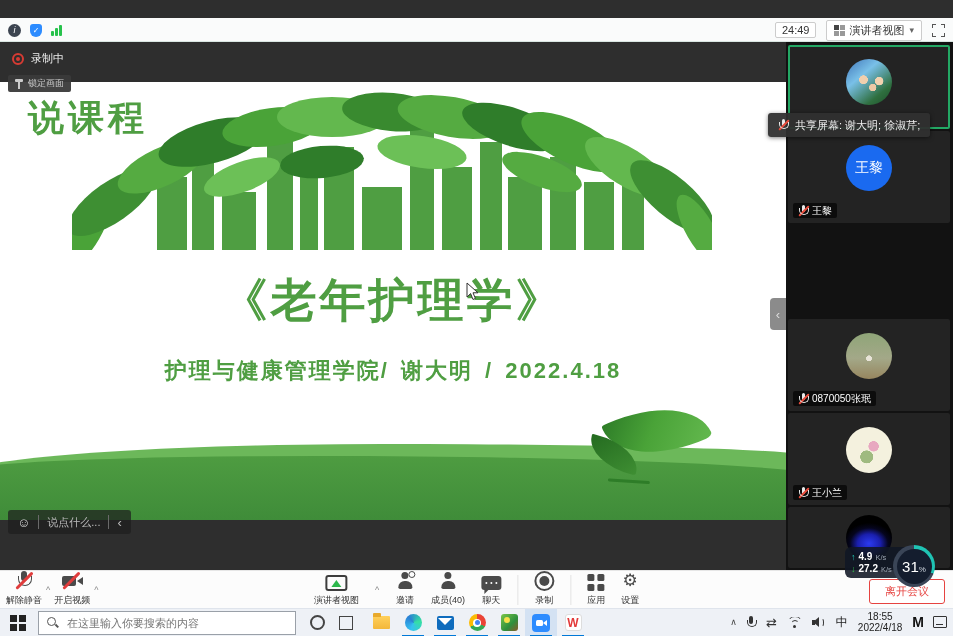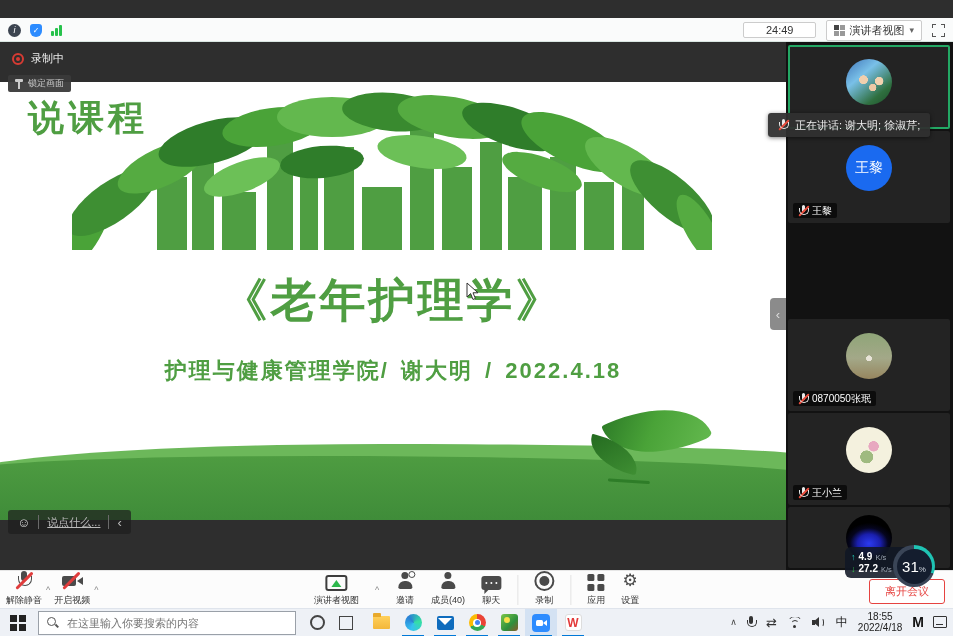--- a/index.html
+++ b/index.html
@@ -18,21 +18,21 @@
 
   
   .meetbar{position:absolute;left:0;top:18px;width:953px;height:24px;background:#fafbfb;border-bottom:1px solid #d9e6e2;}
   .mleft{position:absolute;left:8px;top:0;height:24px;display:flex;align-items:center;gap:9px;}
   .info-ic{width:13px;height:13px;border-radius:50%;background:#3c4450;color:#fff;font-size:9px;font-style:italic;display:flex;align-items:center;justify-content:center;}
   .shield-ic{width:12px;height:13px;background:#2d8cff;border-radius:3px 3px 6px 6px;color:#fff;font-size:8px;display:flex;align-items:center;justify-content:center;}
   .sig{display:flex;align-items:flex-end;gap:1.5px;height:12px;}
   .sig i{width:2.5px;background:#27c24c;border-radius:1px;}
   .sig i:nth-child(1){height:5px;} .sig i:nth-child(2){height:8px;} .sig i:nth-child(3){height:11px;}
   .mright{position:absolute;right:8px;top:0;height:24px;display:flex;align-items:center;gap:10px;}
-  .timerbox{border:1px solid #ccc;border-radius:2px;background:#fff;font-size:11px;color:#333;padding:1px 22px;}
+  .timerbox{border:1px solid #ccc;border-radius:2px;background:#fff;font-size:11px;color:#333;padding:1px 6px;}
   .viewbox{border:1px solid #ccc;border-radius:2px;background:#fff;font-size:11px;color:#333;padding:2px 7px;display:flex;align-items:center;gap:5px;}
   .gridic{width:10px;height:10px;position:relative;display:inline-block;}
   .gridic::before{content:"";position:absolute;left:0;top:0;width:5px;height:5px;background:#444;box-shadow:6px 0 0 #999,0 6px 0 #999,6px 6px 0 #999;}
   .caret-d{font-size:9px;color:#666;}
   .fs{position:relative;width:13px;height:13px;display:inline-block;}
   .fs i{position:absolute;width:4px;height:4px;border:0 solid #555;}
   .fs i:nth-child(1){left:0;top:0;border-left-width:1.5px;border-top-width:1.5px;}
   .fs i:nth-child(2){right:0;top:0;border-right-width:1.5px;border-top-width:1.5px;}
   .fs i:nth-child(3){left:0;bottom:0;border-left-width:1.5px;border-bottom-width:1.5px;}
   .fs i:nth-child(4){right:0;bottom:0;border-right-width:1.5px;border-bottom-width:1.5px;}
@@ -56,21 +56,21 @@
   .rec-pill{position:absolute;left:12px;top:9px;display:flex;align-items:center;gap:7px;color:#eee;font-size:11px;}
   .rec-dot{width:12px;height:12px;border:2px solid #d83b33;border-radius:50%;position:relative;}
   .rec-dot::after{content:"";position:absolute;left:2px;top:2px;width:4px;height:4px;background:#d83b33;border-radius:50%;}
   .lock-pill{position:absolute;left:8px;top:33px;height:17px;background:rgba(58,58,58,.95);border-radius:2px;display:flex;align-items:center;gap:5px;padding:0 7px;color:#ccc;font-size:9px;}
   .pin-ic{position:relative;width:8px;height:10px;}
   .pin-ic::before{content:"";position:absolute;left:0;top:0;width:8px;height:3px;background:#ccc;border-radius:1px;}
   .pin-ic::after{content:"";position:absolute;left:3px;top:3px;width:2px;height:7px;background:#ccc;}
   .chat-pill{position:absolute;left:8px;bottom:36px;height:24px;background:rgba(30,30,30,.72);border-radius:3px;display:flex;align-items:center;gap:8px;padding:0 9px;color:#ccc;}
   .chat-pill .sep{width:1px;height:14px;background:#6a6a6a;}
   .smiley{font-size:13px;color:#ddd;}
-  .chat-txt{font-size:11px;color:#bbb;text-decoration:underline;}
+  .chat-txt{font-size:11px;color:#bbb;}
   .chev{font-size:13px;color:#bbb;}
   .collapse-tab{position:absolute;right:0;top:256px;width:16px;height:32px;background:rgba(100,100,100,.75);border-radius:4px 0 0 4px;color:#ddd;font-size:13px;display:flex;align-items:center;justify-content:center;}
 
   
   .panel{position:absolute;left:786px;top:0;width:167px;height:528px;background:#121212;}
   .tile{position:absolute;left:2px;right:3px;background:#232323;border-radius:2px;overflow:hidden;}
   .tile.active{border:2px solid #23a864;}
   .avatar{position:absolute;left:50%;transform:translateX(-50%);width:46px;height:46px;border-radius:50%;display:flex;align-items:center;justify-content:center;}
   .av1{background:radial-gradient(circle at 38% 45%,#f0cfae 11%,transparent 12%),radial-gradient(circle at 58% 62%,#edc9a6 9%,transparent 10%),radial-gradient(circle at 72% 48%,#f2d2b0 10%,transparent 11%),linear-gradient(140deg,#3f74b8 0%,#79c0e8 35%,#2f6f3f 75%,#1d4f2a 100%);}
   .av2{background:#1a6af0;color:#fff;font-size:14px;}
@@ -341,21 +341,21 @@
 
       <div class="tile" style="top:465px;height:61px;">
         <div class="avatar av6" style="top:8px;"></div>
       </div>
     </div>
 
     <div class="toast">
       <span class="mic muted">
           <i class="slash"></i>
         </span>
-      <span>正在讲话: 谢大明; 徐淑芹;</span>
+      <span>共享屏幕: 谢大明; 徐淑芹;</span>
     </div>
   </div>
 
   <div class="stats">
     <span class="srow">
       <span class="sup">↑</span>
       <b>4.9</b>
       <span class="sunit">K/s</span>
     </span>
     <span class="srow">

